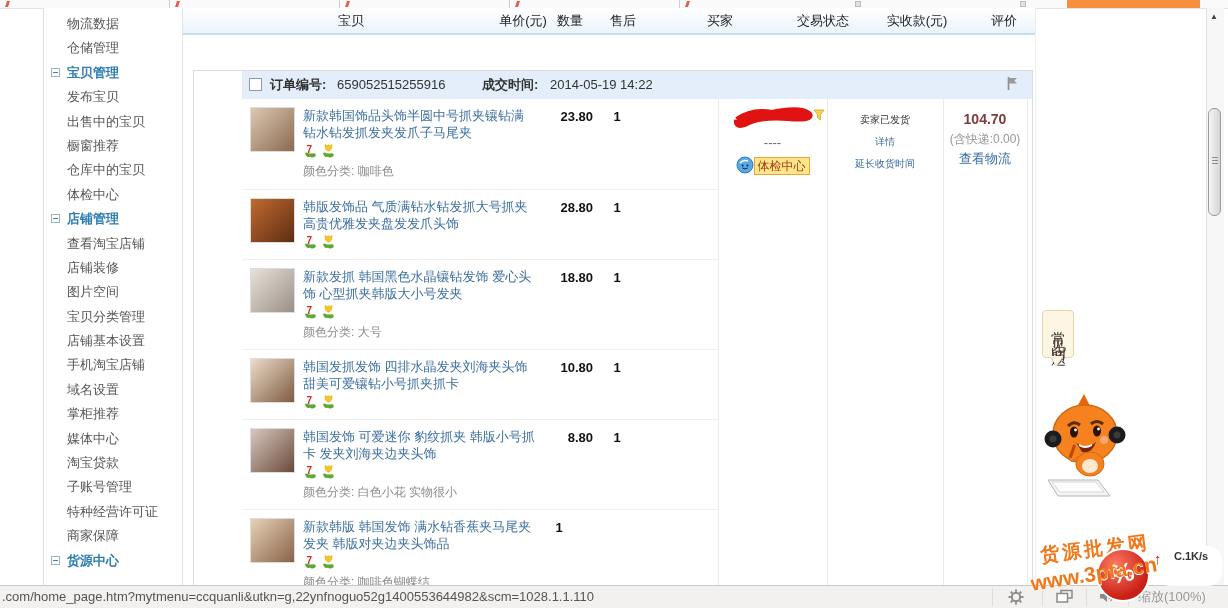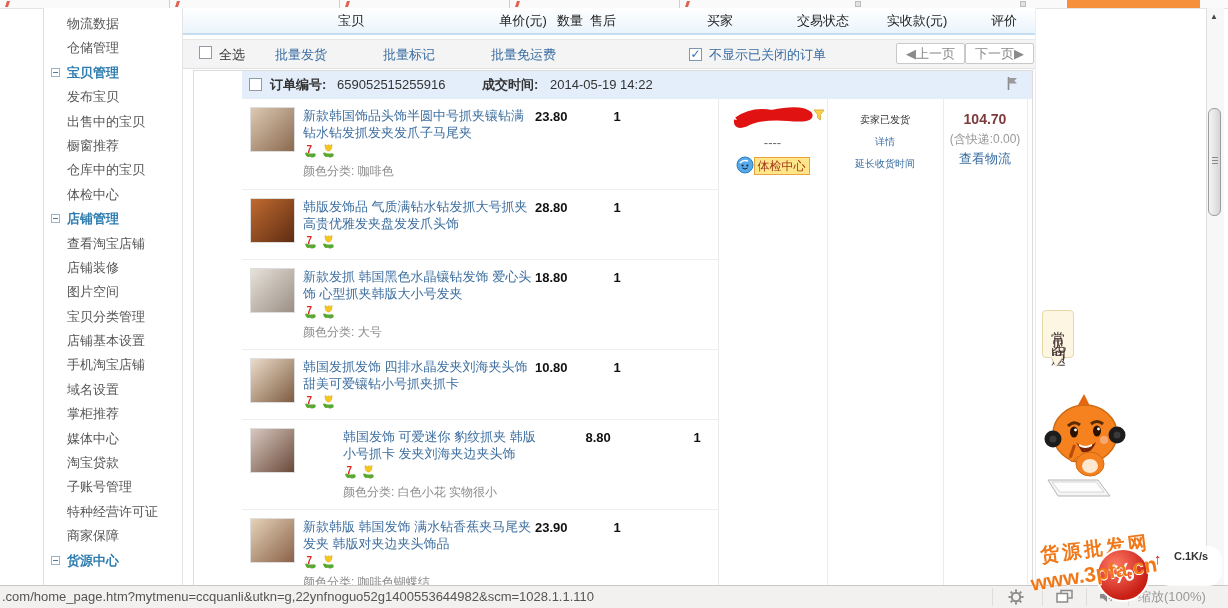--- a/index.html
+++ b/index.html
@@ -39,21 +39,21 @@
   #order-body{position:relative;height:508px;overflow:hidden;}
   .vline{position:absolute;top:0;bottom:0;width:0;border-left:1px solid #ebebeb;}
   #product-rows{position:absolute;left:0;top:0;width:476px;}
   .prow{display:flex;box-sizing:border-box;padding:8px 0 0 8px;border-bottom:1px solid #efefef;}
   .pimg{width:45px;height:45px;flex:0 0 45px;border:1px solid #ddd;box-sizing:border-box;cursor:pointer;}
   .pinfo{margin-left:8px;width:232px;}
   .ptitle{color:#3c6e9f;font-size:13px;line-height:17px;cursor:pointer;}
   .pbadges{margin-top:2px;height:16px;}
   .pbadges span{display:inline-block;margin-right:3px;}
   .pcolor{color:#8b8b8b;font-size:12px;margin-top:4px;white-space:nowrap;}
-  .pprice{width:58px;text-align:left;font-size:13px;font-weight:bold;color:#111;padding-top:2px;}
+  .pprice{width:58px;text-align:right;font-size:13px;font-weight:bold;color:#111;padding-top:2px;}
   .pqty{width:48px;text-align:center;font-size:13px;font-weight:bold;color:#111;padding-top:2px;}
   
   #buyer-cell{position:absolute;left:476px;top:6px;width:109px;text-align:center;}
   #buyer-dashes{color:#666;font-size:13px;margin-top:2px;}
   #contact-row{margin-top:6px;white-space:nowrap;}
   #contact-badge{display:inline-block;background:#ffe789;border:1px solid #e8a33d;color:#a33c1e;font-size:12px;
                  padding:0 3px;height:16px;line-height:16px;vertical-align:4px;cursor:pointer;}
   #status-cell{position:absolute;left:585px;top:10px;width:116px;text-align:center;font-size:10px;line-height:22px;}
   #status-state{color:#333;}
   #status-cell a{display:block;}
@@ -141,38 +141,27 @@
       <li class="s-header"><span class="mbox"></span><span>货源中心</span></li>
     </ul>
 </div>
 
 <div id="content">
 
   <div id="col-header">
     <span class="hcell" style="left:168px">宝贝</span>
     <span class="hcell" style="left:340px">单价(元)</span>
     <span class="hcell" style="left:387px">数量</span>
-    <span class="hcell" style="left:420px">售后</span>
+    <span class="hcell" style="left:440px">售后</span>
     <span class="hcell" style="left:537px">买家</span>
     <span class="hcell" style="left:640px">交易状态</span>
     <span class="hcell" style="left:734px">实收款(元)</span>
     <span class="hcell" style="left:821px">评价</span>
   </div>
 
-  <div id="toolbar">
-    <span class="tb" style="left:16px"><span class="cb"></span></span>
-    <span class="tb" style="left:36px;color:#333">全选</span>
-    <a class="link tb" style="left:92px">批量发货</a>
-    <a class="link tb" style="left:200px">批量标记</a>
-    <a class="link tb" style="left:308px">批量免运费</a>
-    <span class="tb" style="left:506px"><span class="cb checked">✓</span></span>
-    <span class="tb" style="left:526px;color:#3a6da2">不显示已关闭的订单</span>
-    <span class="pagebtn" style="left:713px">◀上一页</span>
-    <span class="pagebtn" style="left:782px">下一页▶</span>
-  </div>
 
   <div id="order-card">
     <div id="order-head">
       <span class="cb"></span>
       <span style="position:absolute;left:28px;font-weight:bold">订单编号:</span>
       <span style="position:absolute;left:95px">659052515255916</span>
       <span style="position:absolute;left:240px;font-weight:bold">成交时间:</span>
       <span style="position:absolute;left:308px">2014-05-19 14:22</span>
       <span style="position:absolute;right:12px;top:0">
         <svg width="15" height="15" viewBox="0 0 15 15" style="vertical-align:-2px">
@@ -243,21 +232,21 @@
                     <path d="M2 10 Q3.5 15.5 7 13.4 Q8.5 15.5 12.5 13.2 Q13.5 9.5 9.5 10.4 L6 10.6 Q3 8.8 2 10" fill="#5aa832"></path>
                     <text x="3.6" y="9.5" font-size="10" font-weight="bold" fill="#d8281e" font-family="sans-serif">7</text>
                   </svg></span><span><svg width="15" height="16" viewBox="0 0 15 16">
                     <path d="M4 1.5 Q4 8 7.5 8 Q11 8 11 1.5 Q9 3.6 7.5 1.8 Q6 3.6 4 1.5" fill="#f5c61e" stroke="#d8a410" stroke-width="0.6"></path>
                     <path d="M2 10 Q3.5 15.5 7 13.4 Q8.5 15.5 12.5 13.2 Q13.5 9.5 9.5 10.4 L6 10.6 Q3 8.8 2 10" fill="#5aa832"></path>
                   </svg></span></div>
             </div>
             <div class="pprice">10.80</div>
             <div class="pqty">1</div>
           </div>
-          <div class="prow" style="height: 90px; gap: 40px;">
+          <div class="prow" style="height: 90px;">
             <div class="pimg" style="background:linear-gradient(135deg,#d8c8c0,#6a4a3a)"></div>
             <div class="pinfo">
               <div class="ptitle">韩国发饰 可爱迷你 豹纹抓夹 韩版小号抓卡 发夹刘海夹边夹头饰</div>
               <div class="pbadges"><span><svg width="15" height="16" viewBox="0 0 15 16">
                     <path d="M2 10 Q3.5 15.5 7 13.4 Q8.5 15.5 12.5 13.2 Q13.5 9.5 9.5 10.4 L6 10.6 Q3 8.8 2 10" fill="#5aa832"></path>
                     <text x="3.6" y="9.5" font-size="10" font-weight="bold" fill="#d8281e" font-family="sans-serif">7</text>
                   </svg></span><span><svg width="15" height="16" viewBox="0 0 15 16">
                     <path d="M4 1.5 Q4 8 7.5 8 Q11 8 11 1.5 Q9 3.6 7.5 1.8 Q6 3.6 4 1.5" fill="#f5c61e" stroke="#d8a410" stroke-width="0.6"></path>
                     <path d="M2 10 Q3.5 15.5 7 13.4 Q8.5 15.5 12.5 13.2 Q13.5 9.5 9.5 10.4 L6 10.6 Q3 8.8 2 10" fill="#5aa832"></path>
                   </svg></span></div>
@@ -272,21 +261,20 @@
               <div class="ptitle">新款韩版 韩国发饰 满水钻香蕉夹马尾夹发夹 韩版对夹边夹头饰品</div>
               <div class="pbadges"><span><svg width="15" height="16" viewBox="0 0 15 16">
                     <path d="M2 10 Q3.5 15.5 7 13.4 Q8.5 15.5 12.5 13.2 Q13.5 9.5 9.5 10.4 L6 10.6 Q3 8.8 2 10" fill="#5aa832"></path>
                     <text x="3.6" y="9.5" font-size="10" font-weight="bold" fill="#d8281e" font-family="sans-serif">7</text>
                   </svg></span><span><svg width="15" height="16" viewBox="0 0 15 16">
                     <path d="M4 1.5 Q4 8 7.5 8 Q11 8 11 1.5 Q9 3.6 7.5 1.8 Q6 3.6 4 1.5" fill="#f5c61e" stroke="#d8a410" stroke-width="0.6"></path>
                     <path d="M2 10 Q3.5 15.5 7 13.4 Q8.5 15.5 12.5 13.2 Q13.5 9.5 9.5 10.4 L6 10.6 Q3 8.8 2 10" fill="#5aa832"></path>
                   </svg></span></div>
               <div class="pcolor">颜色分类: 咖啡色蝴蝶结</div>
             </div>
-            <div class="pprice">23.90</div>
             <div class="pqty">1</div>
           </div>
         </div>
 
       <div id="buyer-cell">
         <span>
           <svg width="86" height="24" viewBox="0 0 86 24">
               <path d="M7 15 Q22 4 42 8 Q70 2 79 9 Q83 15 58 13 Q28 11 15 19 Q6 22 7 15" fill="#e01212" stroke="#e01212" stroke-width="6" stroke-linejoin="round"></path>
             </svg>
         </span>

